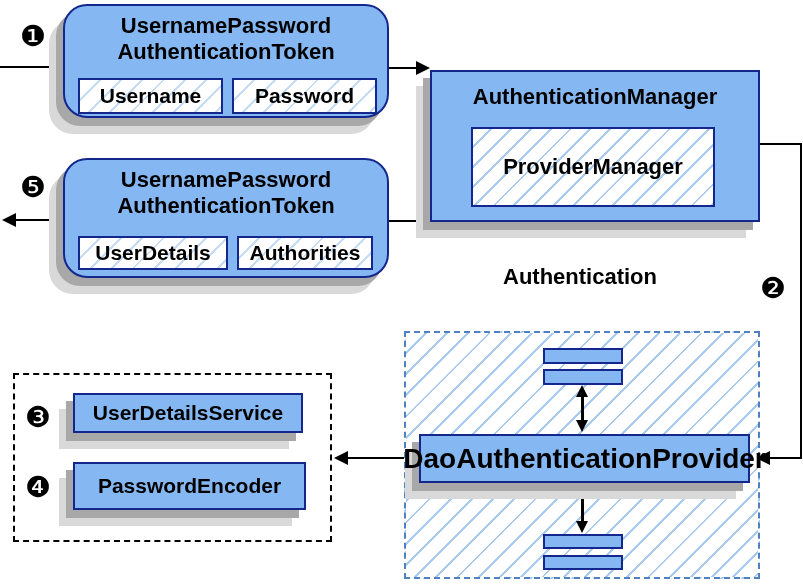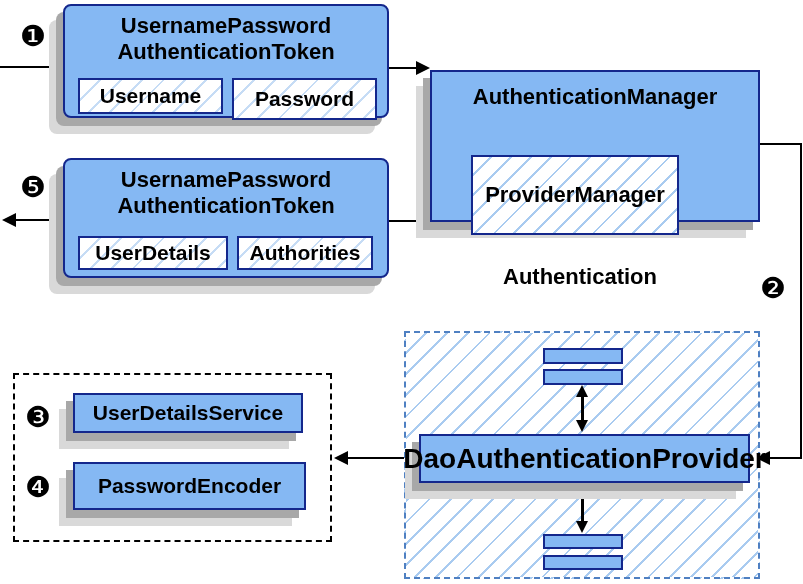--- a/index.html
+++ b/index.html
@@ -23,21 +23,21 @@
 
   
   .arr{position:absolute;width:0;height:0;}
   .arr-right{border-top:7px solid transparent;border-bottom:7px solid transparent;border-left:14px solid #000;}
   .arr-left{border-top:7px solid transparent;border-bottom:7px solid transparent;border-right:14px solid #000;}
   .arr-up{border-left:6px solid transparent;border-right:6px solid transparent;border-bottom:12px solid #000;}
   .arr-down{border-left:6px solid transparent;border-right:6px solid transparent;border-top:12px solid #000;}
 
   
   .node{position:absolute;background:var(--blue);border:2px solid var(--navy);color:#000;}
-  .rounded{border-radius:8px;}
+  .rounded{border-radius:24px;}
   .shadowed{box-shadow:-7px 8px 0 var(--sh1),-14px 16px 0 var(--sh2);}
   .node-title{font-weight:bold;font-size:22px;line-height:26px;text-align:center;}
   .token-title{margin-top:7px;}
 
   .field{position:absolute;background-color:#fff;border:2px solid var(--navy);
     background-image:repeating-linear-gradient(135deg,rgba(0,0,0,0) 0 13px,var(--hatch-light) 13px 15px);
     display:flex;align-items:center;justify-content:center;
     font-weight:bold;font-size:21px;}
 
   .hatch{background-color:#fff;
@@ -118,26 +118,26 @@
   <div class="node flat-node shadowed" style="left:73px;top:462px;width:233px;height:48px;font-size:21px;">
     <span>PasswordEncoder</span>
   </div>
 
   <div class="node rounded shadowed" style="left:63px;top:4px;width:326px;height:114px;">
     <div class="node-title token-title">
       <div>UsernamePassword</div>
       <div>AuthenticationToken</div>
     </div>
     <div class="field" style="left:13px;top:72px;width:145px;height:36px;">Username</div>
-    <div class="field" style="left:167px;top:72px;width:145px;height:42px;">Password</div>
+    <div class="field" style="left:167px;top:72px;width:145px;height:36px;">Password</div>
   </div>
 
   <div class="node shadowed" style="left:430px;top:70px;width:330px;height:152px;">
     <div class="node-title" style="margin-top:12px;">AuthenticationManager</div>
-    <div class="inner-box hatch" style="left:39px;top:55px;width:208px;height:80px;margin-top:28px;">ProviderManager</div>
+    <div class="inner-box hatch" style="left:39px;top:55px;width:244px;height:80px;">ProviderManager</div>
   </div>
 
   <div class="node rounded shadowed" style="left:63px;top:158px;width:326px;height:120px;">
     <div class="node-title token-title">
       <div>UsernamePassword</div>
       <div>AuthenticationToken</div>
     </div>
     <div class="field" style="left:13px;top:76px;width:150px;height:34px;">UserDetails</div>
     <div class="field" style="left:172px;top:76px;width:136px;height:34px;">Authorities</div>
   </div>

